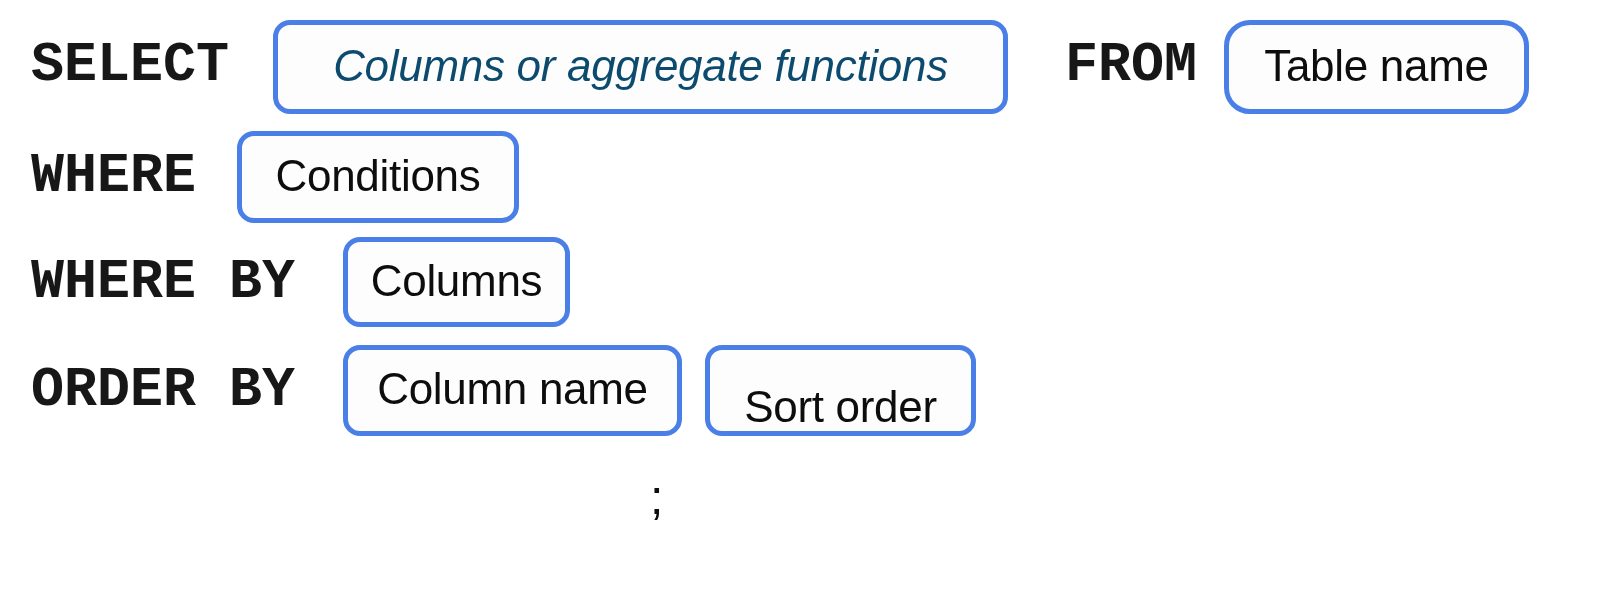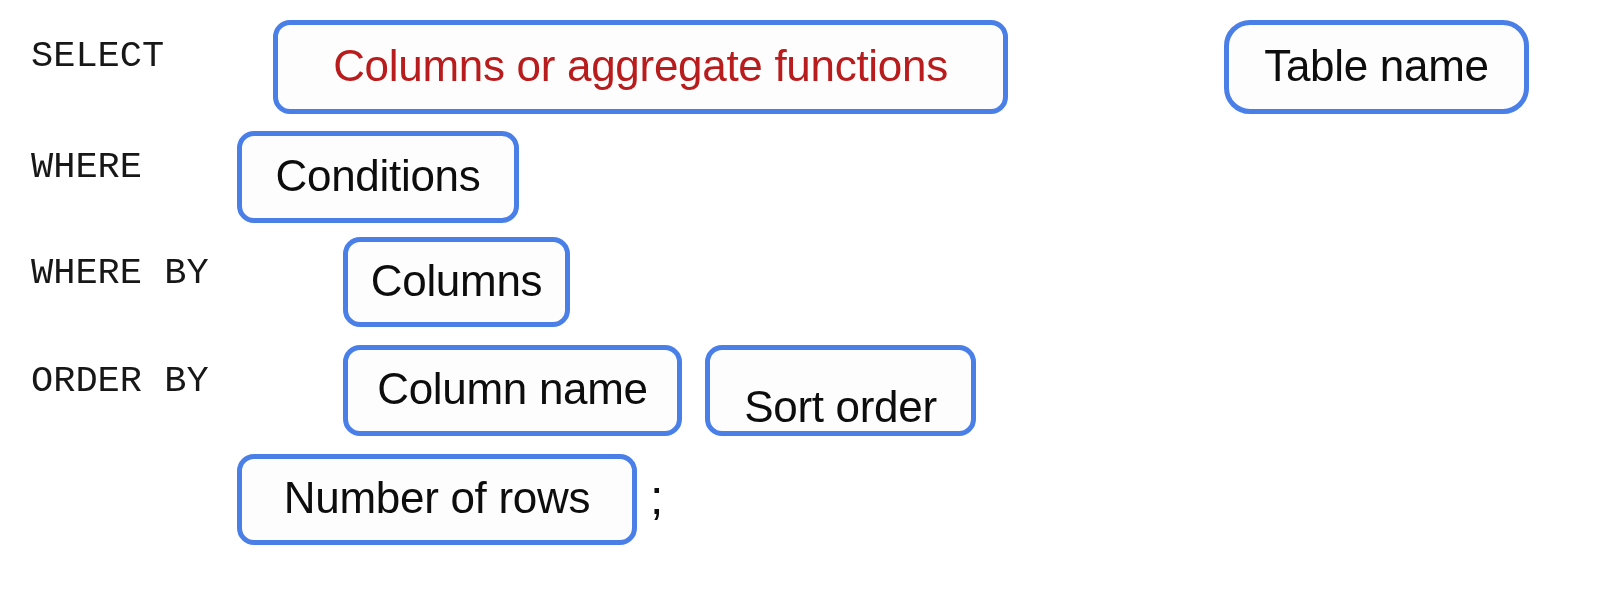--- a/index.html
+++ b/index.html
@@ -19,22 +19,22 @@
     position: relative;
     width: 1600px;
     height: 597px;
     background: #ffffff;
   }
 
   
   .keyword {
     position: absolute;
     font-family: "Liberation Mono", "DejaVu Sans Mono", monospace;
-    font-size: 37px;
-    font-weight: 400;
+    font-size: 55px;
+    font-weight: 700;
     line-height: 1;
     color: #171717;
     white-space: pre;
     letter-spacing: 0px;
   }
 
   
   .slot {
     position: absolute;
     box-sizing: border-box;
@@ -92,23 +92,24 @@
   #semicolon   { left: 650px;  top: 474px; }
 </style>
 </head>
 <body>
 
 <div class="diagram" style="background: rgb(255, 255, 255);">
 
   <div class="keyword" id="kw-select">SELECT</div>
 
   <div class="slot" id="slot-select" style="border-color: rgb(74, 127, 232); background: rgb(253, 253, 253);">
-    <span class="slot-label" style="color: #b91c1c;">Columns or aggregate functions</span>
+    <span class="slot-label" style="color: #0c4a6e; font-style: italic;">Columns or aggregate functions</span>
   </div>
 
+  <div class="keyword" id="kw-from">FROM</div>
 
   <div class="slot" id="slot-from" style="border-color: rgb(74, 127, 232); background: rgb(253, 253, 253); border-radius: 26px;">
     <span class="slot-label" style="color: rgb(13, 13, 13);">Table name</span>
   </div>
 
   <div class="keyword" id="kw-where">WHERE</div>
 
   <div class="slot" id="slot-where" style="border-color: rgb(74, 127, 232); background: rgb(253, 253, 253); text-align: center;">
     <span class="slot-label" style="color: rgb(13, 13, 13);">Conditions</span>
   </div>
@@ -123,19 +124,16 @@
 
   <div class="slot" id="slot-order" style="border-color: rgb(74, 127, 232); background: rgb(253, 253, 253); justify-content: center;">
     <span class="slot-label" style="color: rgb(13, 13, 13);">Column name</span>
   </div>
 
   <div class="slot" id="slot-sort" style="border-color: rgb(74, 127, 232); background: rgb(253, 253, 253);">
     <span class="slot-label" style="color: rgb(13, 13, 13); margin-top: 36px;">Sort order</span>
   </div>
 
 
-  <div class="slot" id="slot-limit" style="border-color: rgb(74, 127, 232); background: rgb(253, 253, 253);">
-    <span class="slot-label" style="color: rgb(13, 13, 13);">Number of rows</span>
-  </div>
 
   <div class="terminator" id="semicolon" style="color: rgb(13, 13, 13);">;</div>
 
 </div>
 
 </body></html>

